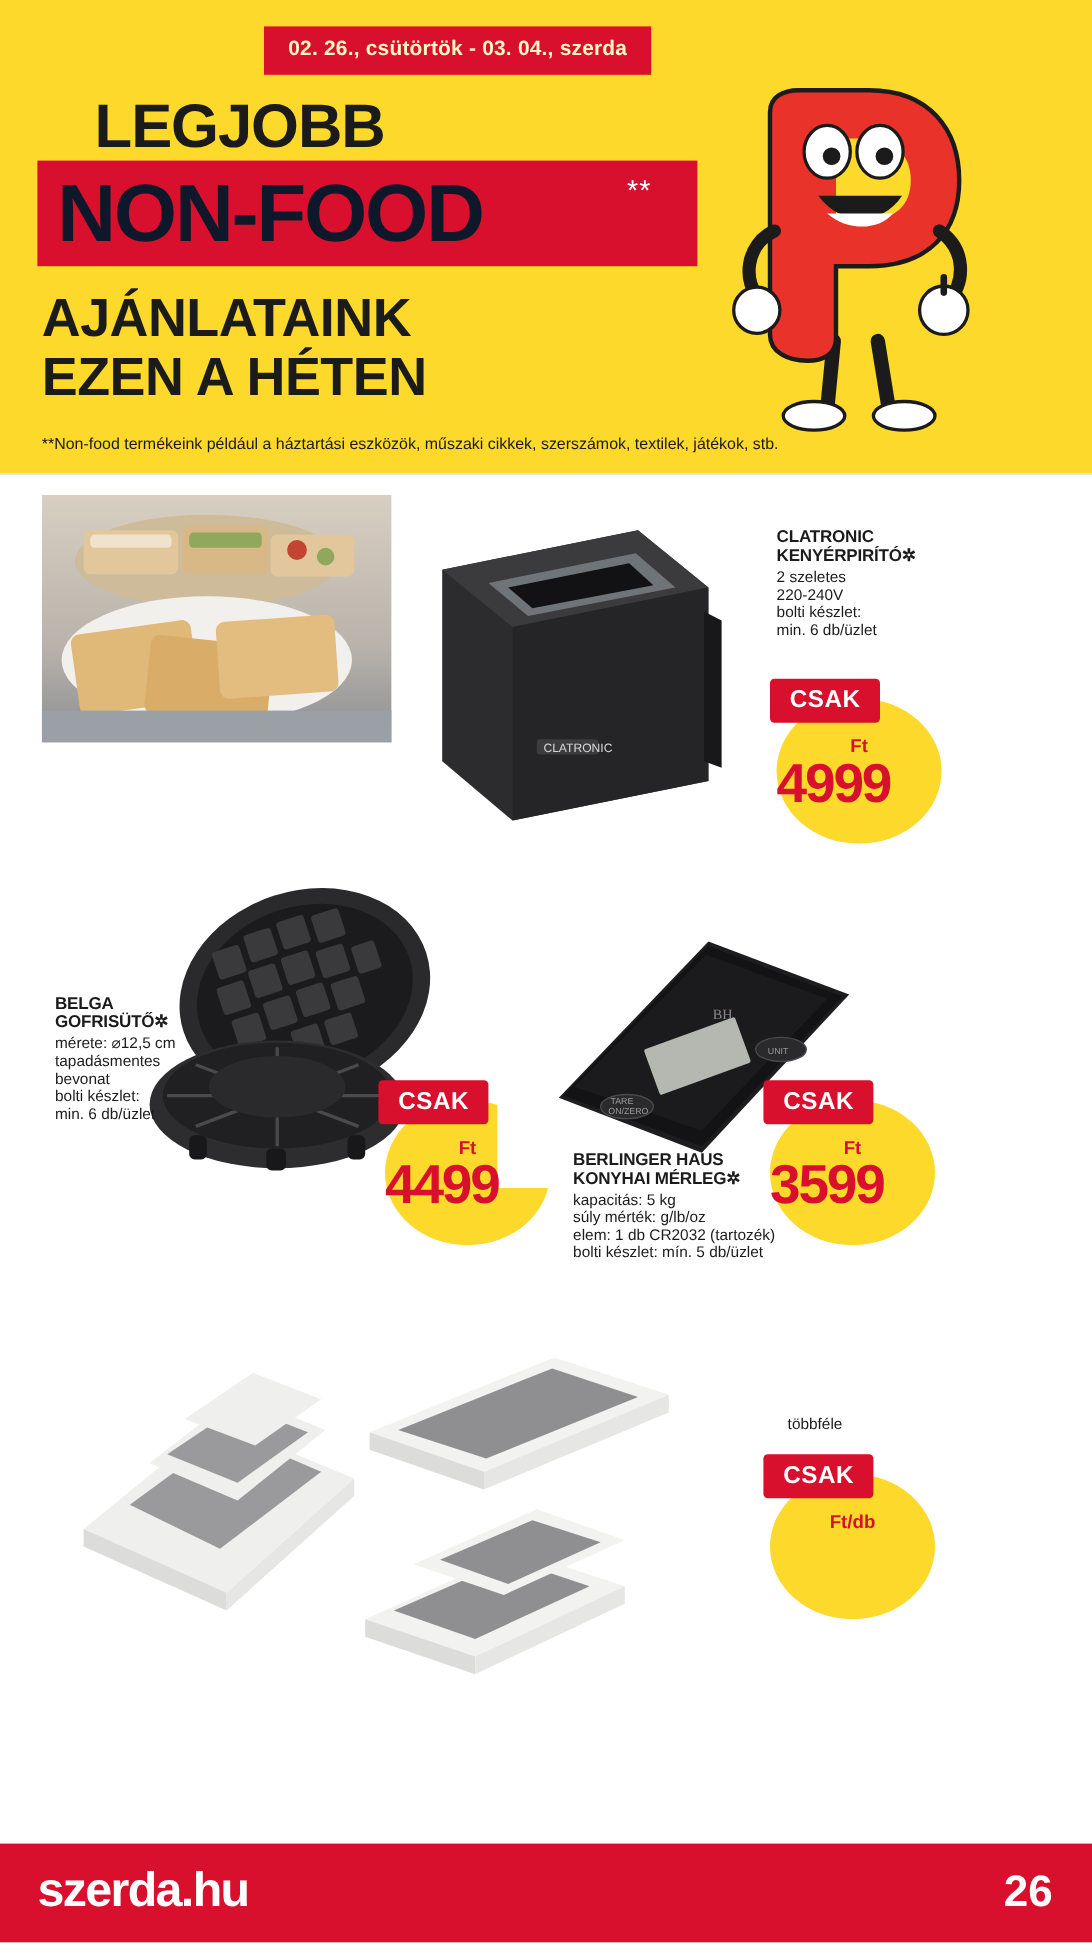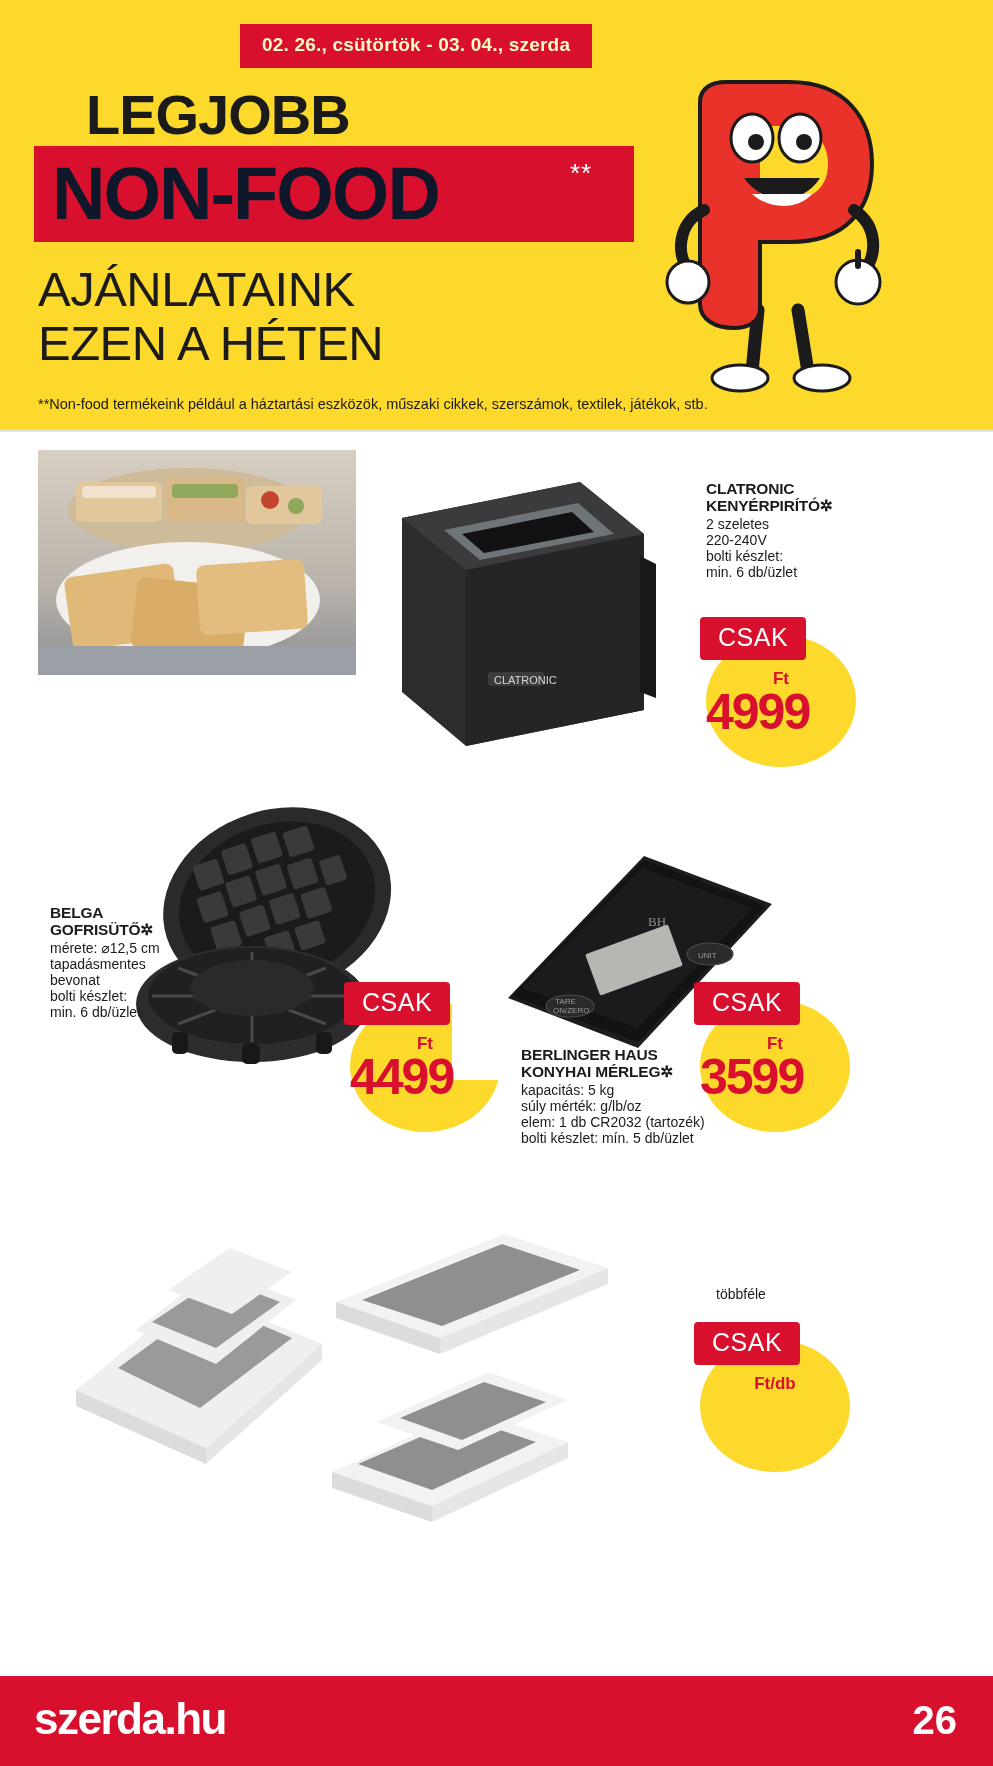--- a/index.html
+++ b/index.html
@@ -59,21 +59,21 @@
     position: absolute;
     left: 570px; top: 158px;
     font-size: 26px;
     color: #ffffff;
     letter-spacing: 1px;
   }
   .ajanlat {
     position: absolute;
     left: 38px; top: 262px;
     font-size: 49px;
-    font-weight: normal;
+    font-weight: bold;
     color: #1b1b1b;
     line-height: 54px;
     letter-spacing: -0.5px;
   }
   .footnote {
     position: absolute;
     left: 38px; top: 396px;
     font-size: 14.5px;
     color: #1b1b1b;
   }
@@ -106,21 +106,21 @@
   .price-badge { position: absolute; width: 150px; height: 150px; }
   .circle {
     position: absolute; left: 0; top: 18px;
     width: 150px; height: 132px;
     background: #fdd92b;
     border-radius: 50%;
   }
   .csak {
     position: absolute; left: -6px; top: 0px;
     background: #d8102d; color: #ffffff;
-    font-size: 25px; font-weight: normal;
+    font-size: 22px; font-weight: bold;
     padding: 6px 18px 8px 18px;
     border-radius: 4px;
     letter-spacing: 0.5px;
     z-index: 3;
   }
   .curr {
     position: absolute; top: 52px; width: 150px;
     text-align: center;
     font-size: 17px; font-weight: bold; color: #d8102d;
     z-index: 3;

